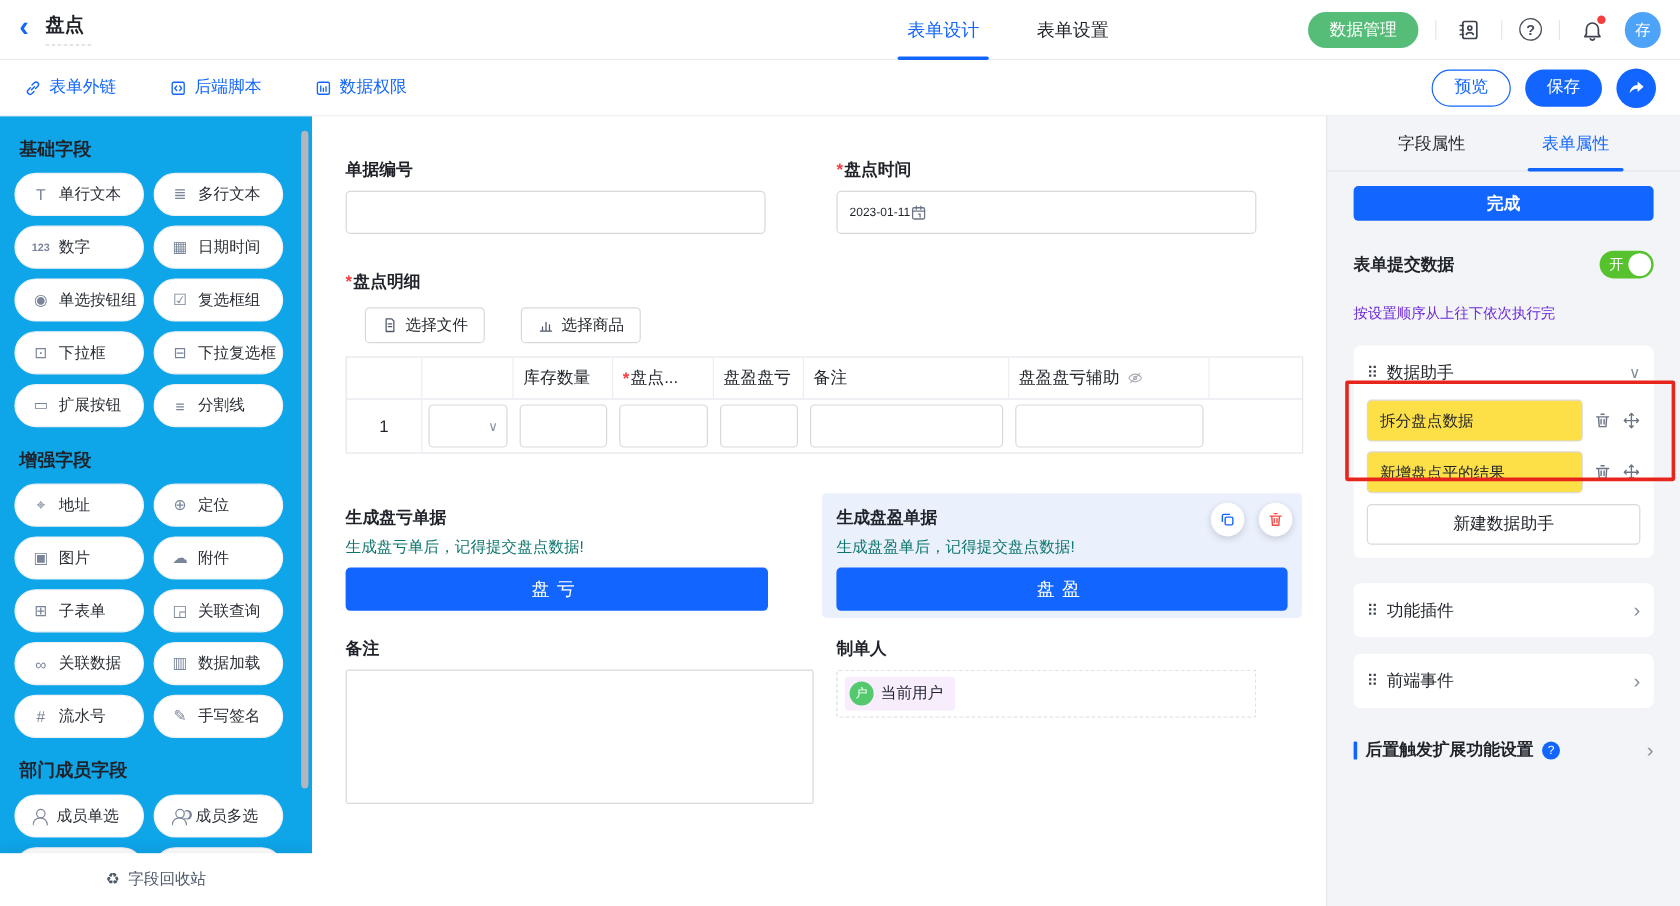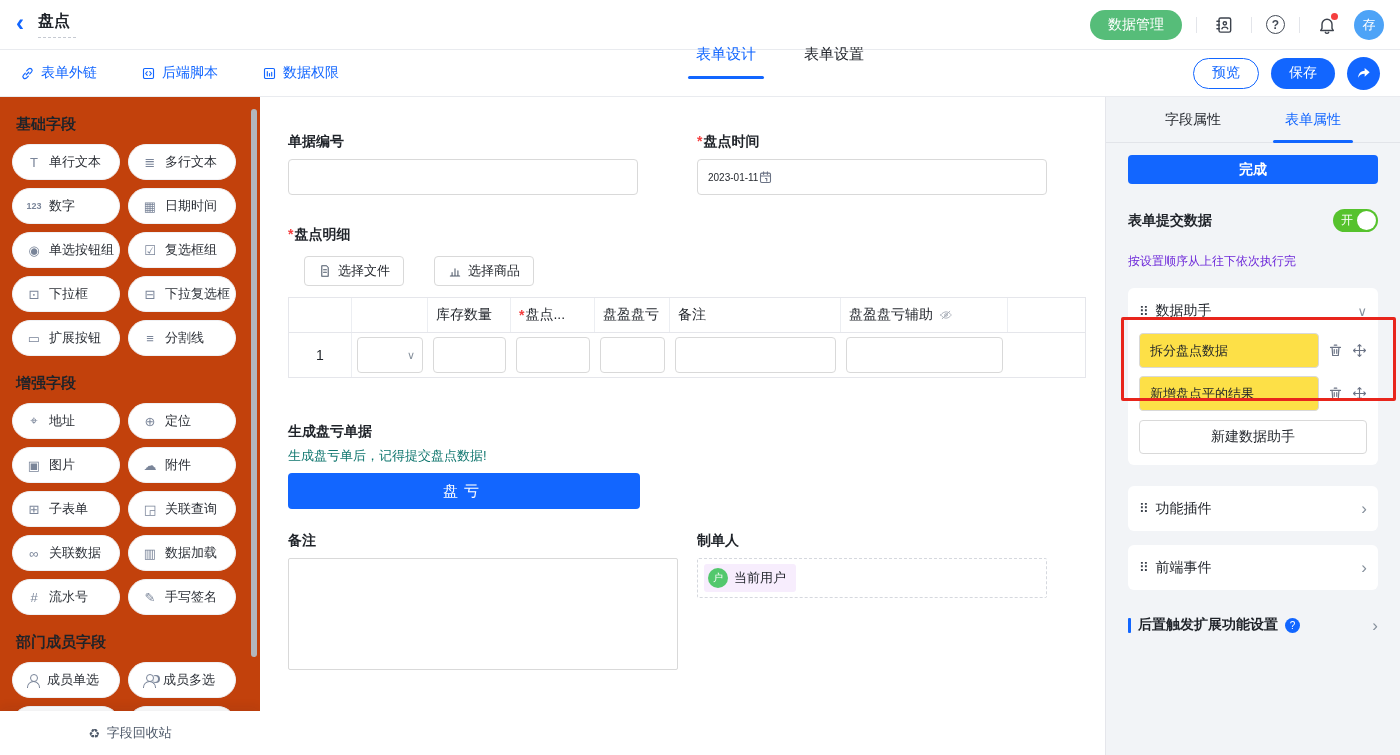--- a/index.html
+++ b/index.html
@@ -5,21 +5,21 @@
   * { margin:0; padding:0; box-sizing:border-box; }
   html,body { width:1400px; height:755px; overflow:hidden; background:#fff;
     font-family:"Liberation Sans","DejaVu Sans",sans-serif; color:#1f2329; }
   .app { position:relative; width:1400px; height:755px; }
 
   
   .topbar { position:relative; height:50px; display:flex; align-items:center;
     padding:0 16px; border-bottom:1px solid #e9ebef; background:#fff; }
   .back { color:#1266ff; font-size:24px; font-weight:bold; line-height:1; cursor:pointer; margin-top:-3px;}
   .tb-title { margin-left:14px; font-size:16px; font-weight:700; border-bottom:1px dashed #c6cad2; padding:0 6px 5px 0; }
-  .tb-tabs { position:absolute; left:688px; top:0; height:50px; display:flex; gap:32px;margin-top:29px; }
+  .tb-tabs { position:absolute; left:748px; top:0; height:50px; display:flex; gap:32px; }
   .tb-tab { height:50px; display:flex; align-items:center; font-size:15px; padding:0 8px; cursor:pointer; position:relative;}
   .tb-tab.active { color:#1266ff; }
   .tb-tab.active::after { content:""; position:absolute; left:0; right:0; bottom:0; height:3px; background:#1266ff; border-radius:2px;}
   .tb-right { margin-left:auto; display:flex; align-items:center; gap:14px; }
   .green-pill { background:#56bd79; color:#fff; font-size:14px; height:30px; padding:0 18px;
     border:none; border-radius:15px; cursor:pointer; }
   .vdiv { width:1px; height:16px; background:#e3e5ea; }
   .ic-btn { width:26px; height:26px; display:flex; align-items:center; justify-content:center; color:#3d434d; cursor:pointer; position:relative;}
   .help-circle { width:19px; height:19px; border:1.6px solid #444b56; border-radius:50%; display:flex;
     align-items:center; justify-content:center; font-size:12px; font-weight:bold; color:#444b56; cursor:pointer;}
@@ -36,21 +36,21 @@
     border-radius:16px; font-size:14px; cursor:pointer; }
   .btn-fill { height:31px; padding:0 18px; border:none; color:#fff; background:#1266ff;
     border-radius:16px; font-size:14px; cursor:pointer; }
   .share-circle { width:33px; height:33px; border-radius:50%; background:#1266ff; display:flex;
     align-items:center; justify-content:center; cursor:pointer; }
 
   
   .bodyrow { display:flex; height:658px; }
 
   
-  .sidebar { position:relative; width:260px; background:#c2410c; overflow:hidden; flex:none; }
+  .sidebar { position:relative; width:260px; background:#0ea5e9; overflow:hidden; flex:none; }
   .sec-title { font-size:15px; font-weight:700; margin:18px 0 2px 16px; }
   .pillgrid { display:grid; grid-template-columns:108px 108px; gap:8px 8px; margin:10px 20px 10px 12px; }
   .pill { height:36px; background:#fff; border:1px solid #f0f1f4; border-radius:18px; display:flex;
     align-items:center; padding-left:13px; gap:7px; font-size:13px; color:#2b2f36; cursor:pointer;
     white-space:nowrap; overflow:hidden; }
   .pi { color:#7a8599; font-size:13px; width:16px; text-align:center; flex:none; }
   .pi.num { font-size:9px; font-weight:bold; letter-spacing:0; }
   .icon-person { position:relative; width:14px; height:13px; flex:none; }
   .icon-person::before { content:""; position:absolute; left:4px; top:0; width:6px; height:6px;
     border:1.4px solid #7a8599; border-radius:50%; }
@@ -426,20 +426,38 @@
           <div class="bcell"></div>
         </div>
       </div>
 
       <div class="cards-row">
         <div class="card-l">
           <div class="card-title">生成盘亏单据</div>
           <div class="card-hint">生成盘亏单后，记得提交盘点数据!</div>
           <button class="big-btn">盘亏</button>
         </div>
+        <div class="card-g">
+          <div class="card-title">生成盘盈单据</div>
+          <div class="card-hint">生成盘盈单后，记得提交盘点数据!</div>
+          <button class="big-btn">盘盈</button>
+          <div class="float-ics">
+            <span class="fic copy">
+              <svg width="14" height="14" viewBox="0 0 24 24" fill="none" stroke="currentColor" stroke-width="2" stroke-linejoin="round">
+                <rect x="8.5" y="8.5" width="11" height="11" rx="2"></rect>
+                  <path d="M15.5 4.5H6.5a2 2 0 0 0-2 2v9"></path>
+              </svg>
+            </span>
+            <span class="fic del">
+              <svg width="14" height="14" viewBox="0 0 24 24" fill="none" stroke="currentColor" stroke-width="2" stroke-linecap="round">
+                <path d="M4 7h16M10 3.5h4M6.5 7l1 13h9l1-13M10 10.5v6m4-6v6"></path>
+              </svg>
+            </span>
+          </div>
+        </div>
       </div>
 
       <div class="two-col remark-row">
         <div class="col-l">
           <div class="f-label">备注</div>
           <div class="txtarea"></div>
         </div>
         <div class="col-r">
           <div class="f-label">制单人</div>
           <div class="creator-box">

